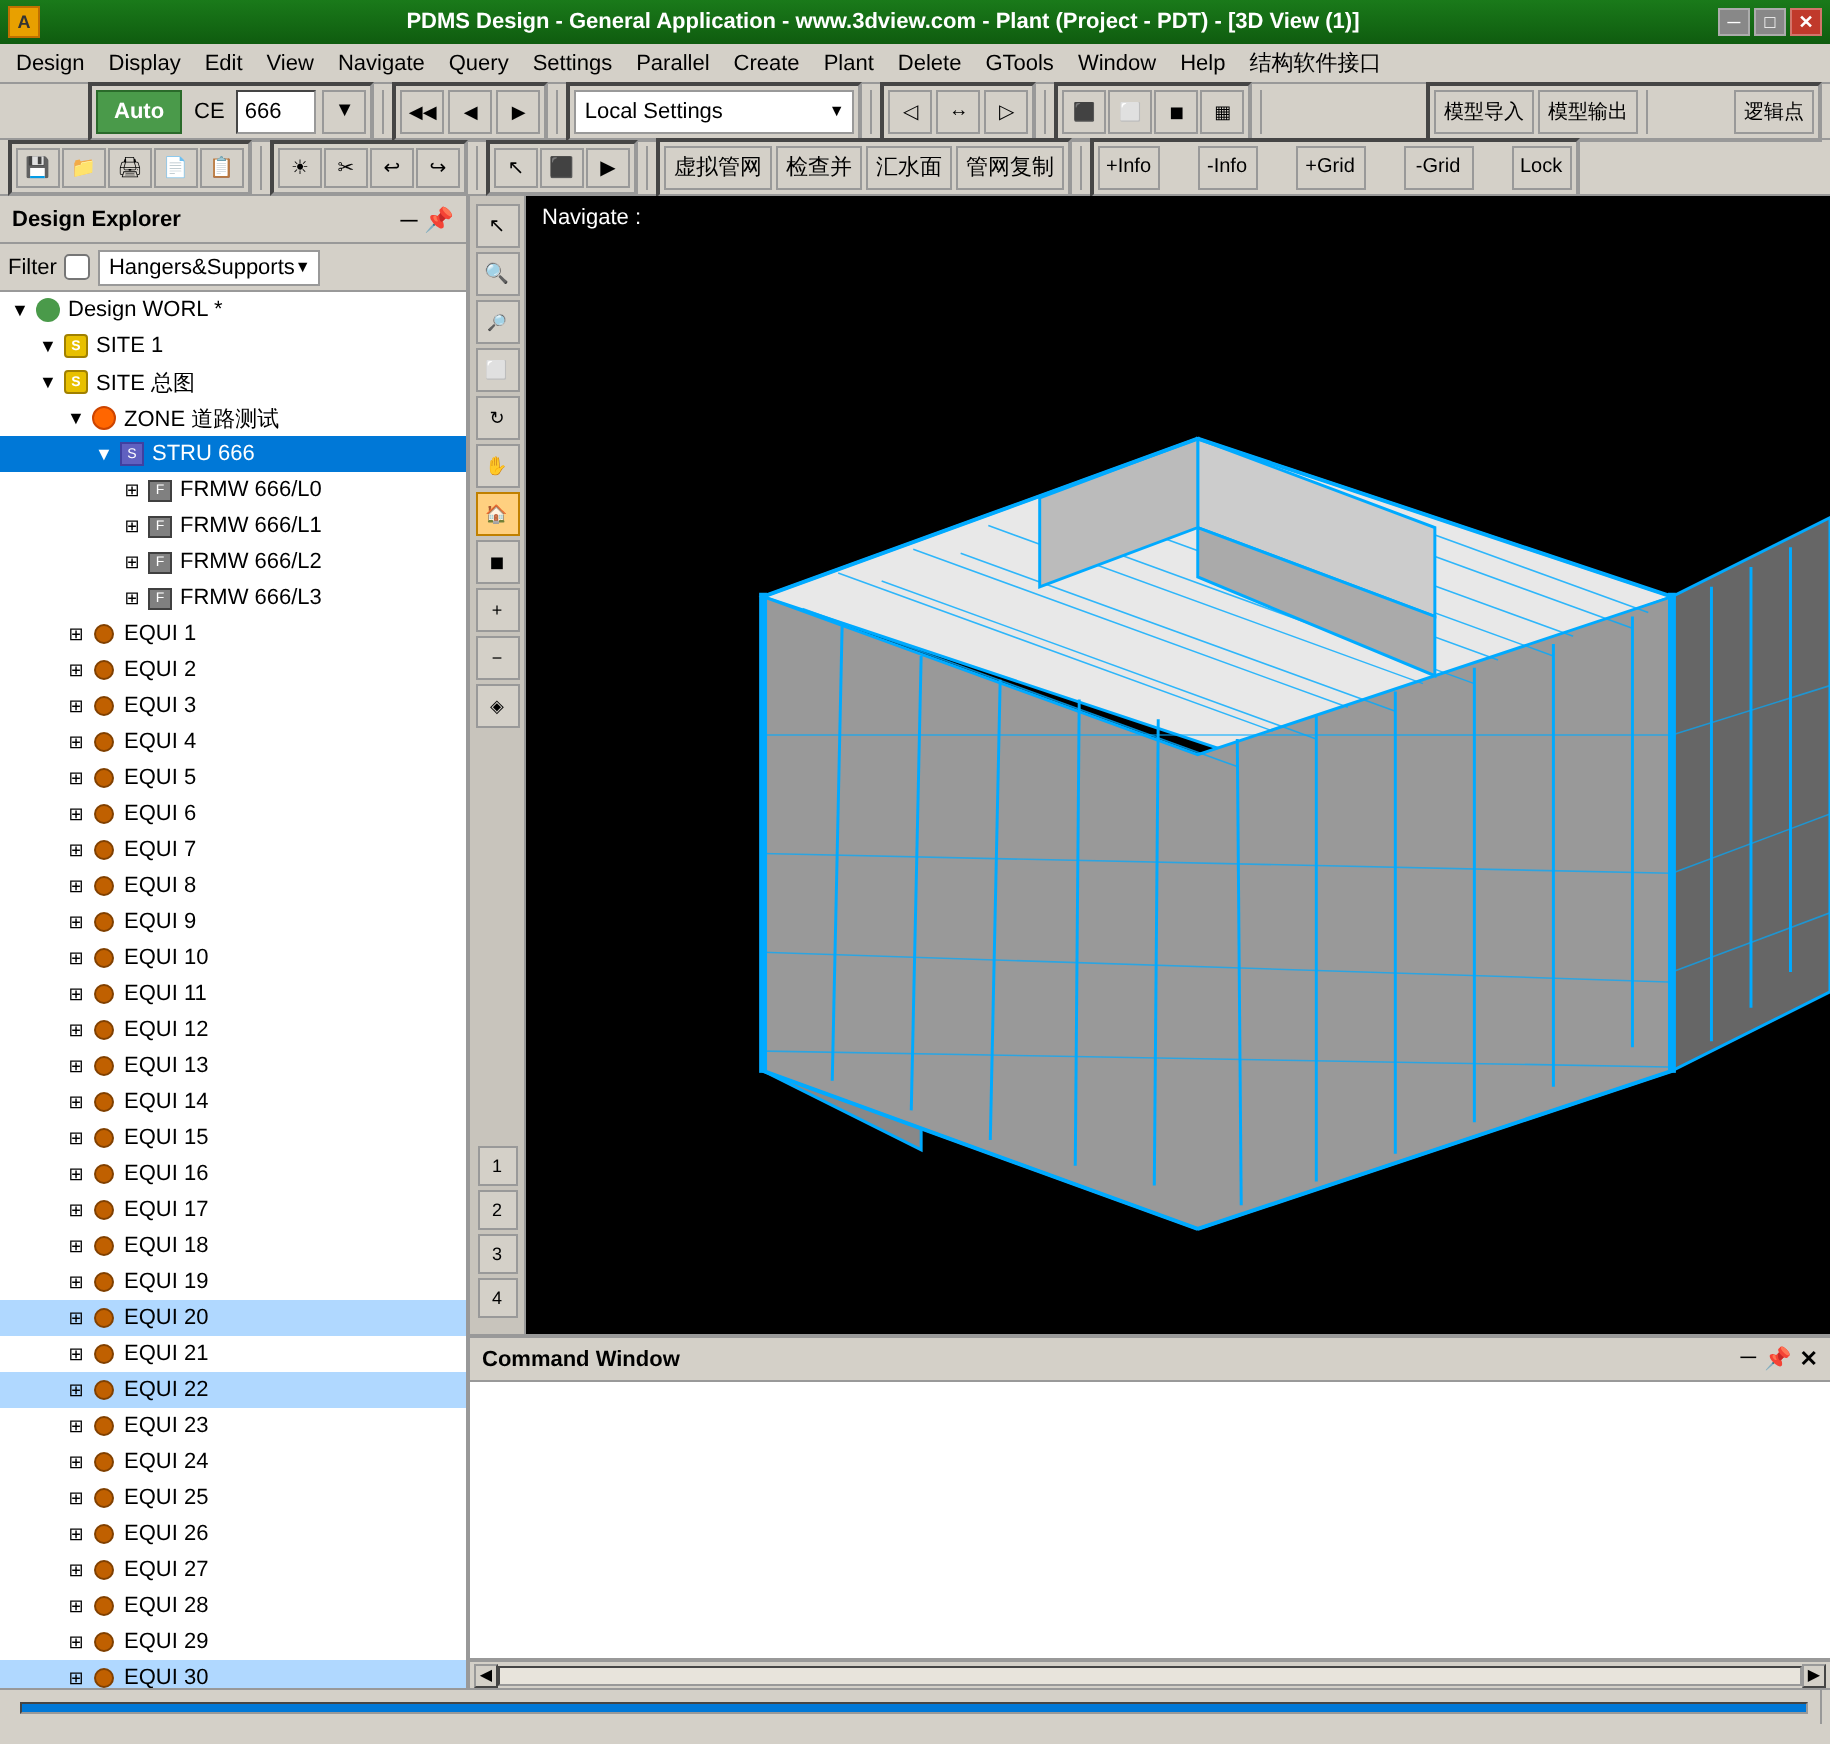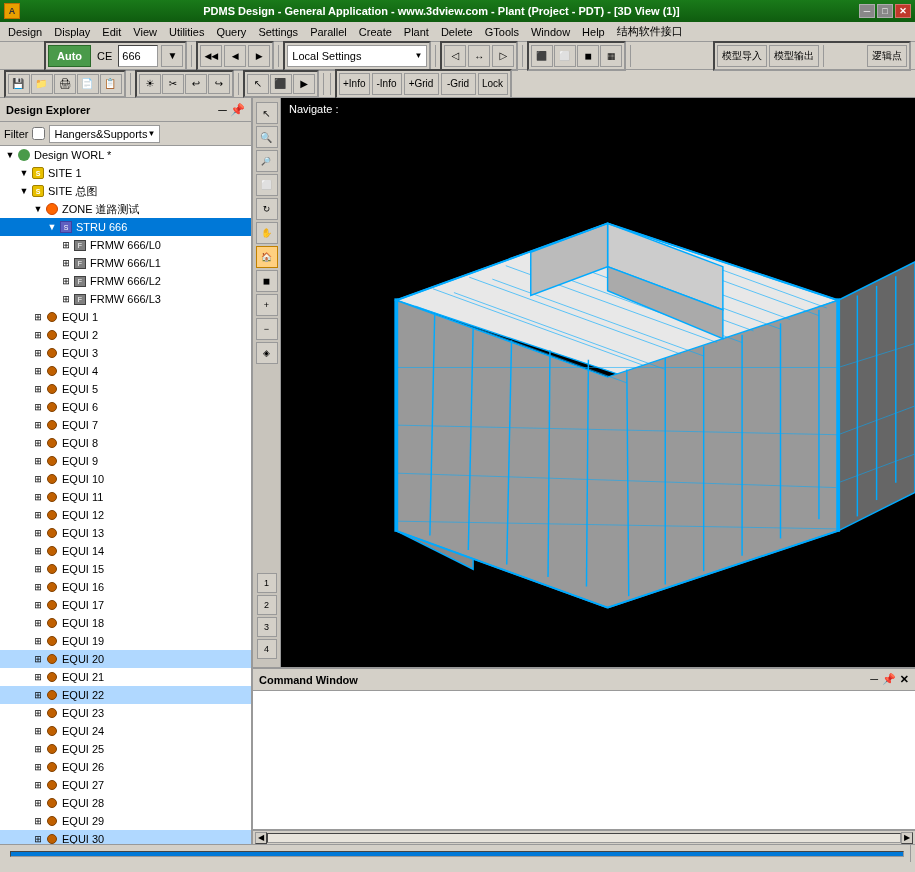--- a/index.html
+++ b/index.html
@@ -95,21 +95,21 @@
     .tb-chinese { font-size: 11px; padding: 0 4px; cursor: pointer; }
 
     
     #main-content {
       display: flex;
       height: calc(872px - 22px - 20px - 28px - 28px - 28px);
     }
 
     
     #design-explorer {
-      width: 253px;
+      width: 235px;
       height: 100%;
       background: #8b5cf6;
       border-right: 2px solid #999;
       display: flex;
       flex-direction: column;
     }
     #de-header {
       height: 24px;
       background: #d4d0c8;
       border-bottom: 1px solid #999;
@@ -257,21 +257,21 @@
     <div class="win-btn max">□</div>
     <div class="win-btn close">✕</div>
   </div>
 </div>
 
 <div id="menu-bar">
   <div class="menu-item">Design</div>
   <div class="menu-item">Display</div>
   <div class="menu-item">Edit</div>
   <div class="menu-item">View</div>
-  <div class="menu-item">Utilities</div>
+  <div class="menu-item">Navigate</div>
   <div class="menu-item">Query</div>
   <div class="menu-item">Settings</div>
   <div class="menu-item">Parallel</div>
   <div class="menu-item">Create</div>
   <div class="menu-item">Plant</div>
   <div class="menu-item">Delete</div>
   <div class="menu-item">GTools</div>
   <div class="menu-item">Window</div>
   <div class="menu-item">Help</div>
   <div class="menu-item">结构软件接口</div>
@@ -343,22 +343,28 @@
     <div class="tb-btn" style="width:20px;height:20px;">↪</div>
   </div>
   <div class="tb-separator"></div>
   <div style="display:flex;gap:1px;align-items:center;background:#d4d0c8;border:2px inset #999;padding:2px;">
     <div class="tb-btn" style="width:20px;height:20px;">↖</div>
     <div class="tb-btn" style="width:20px;height:20px;">⬛</div>
     <div class="tb-btn" style="width:20px;height:20px;">▶</div>
   </div>
   <div class="tb-separator"></div>
 
+  <div style="display:flex;gap:2px;align-items:center;background:#d4d0c8;border:2px inset #999;padding:2px;">
+    <div class="tb-btn tb-chinese">虚拟管网</div>
+    <div class="tb-btn tb-chinese">检查并</div>
+    <div class="tb-btn tb-chinese">汇水面</div>
+    <div class="tb-btn tb-chinese">管网复制</div>
+  </div>
   <div class="tb-separator"></div>
-  <div style="display:flex;gap:2px;align-items:flex-start;background:#d4d0c8;border:2px inset #999;padding:2px;">
+  <div style="display:flex;gap:19px;align-items:flex-start;background:#d4d0c8;border:2px inset #999;padding:2px;">
     <div class="tb-btn" style="font-size:10px;min-width:30px;">+Info</div>
     <div class="tb-btn" style="font-size:10px;min-width:30px;">-Info</div>
     <div class="tb-btn" style="font-size:10px;min-width:35px;">+Grid</div>
     <div class="tb-btn" style="font-size:10px;min-width:35px;">-Grid</div>
     <div class="tb-btn" style="font-size:10px;min-width:30px;">Lock</div>
   </div>
 </div>
 
 <div id="main-content">
 

